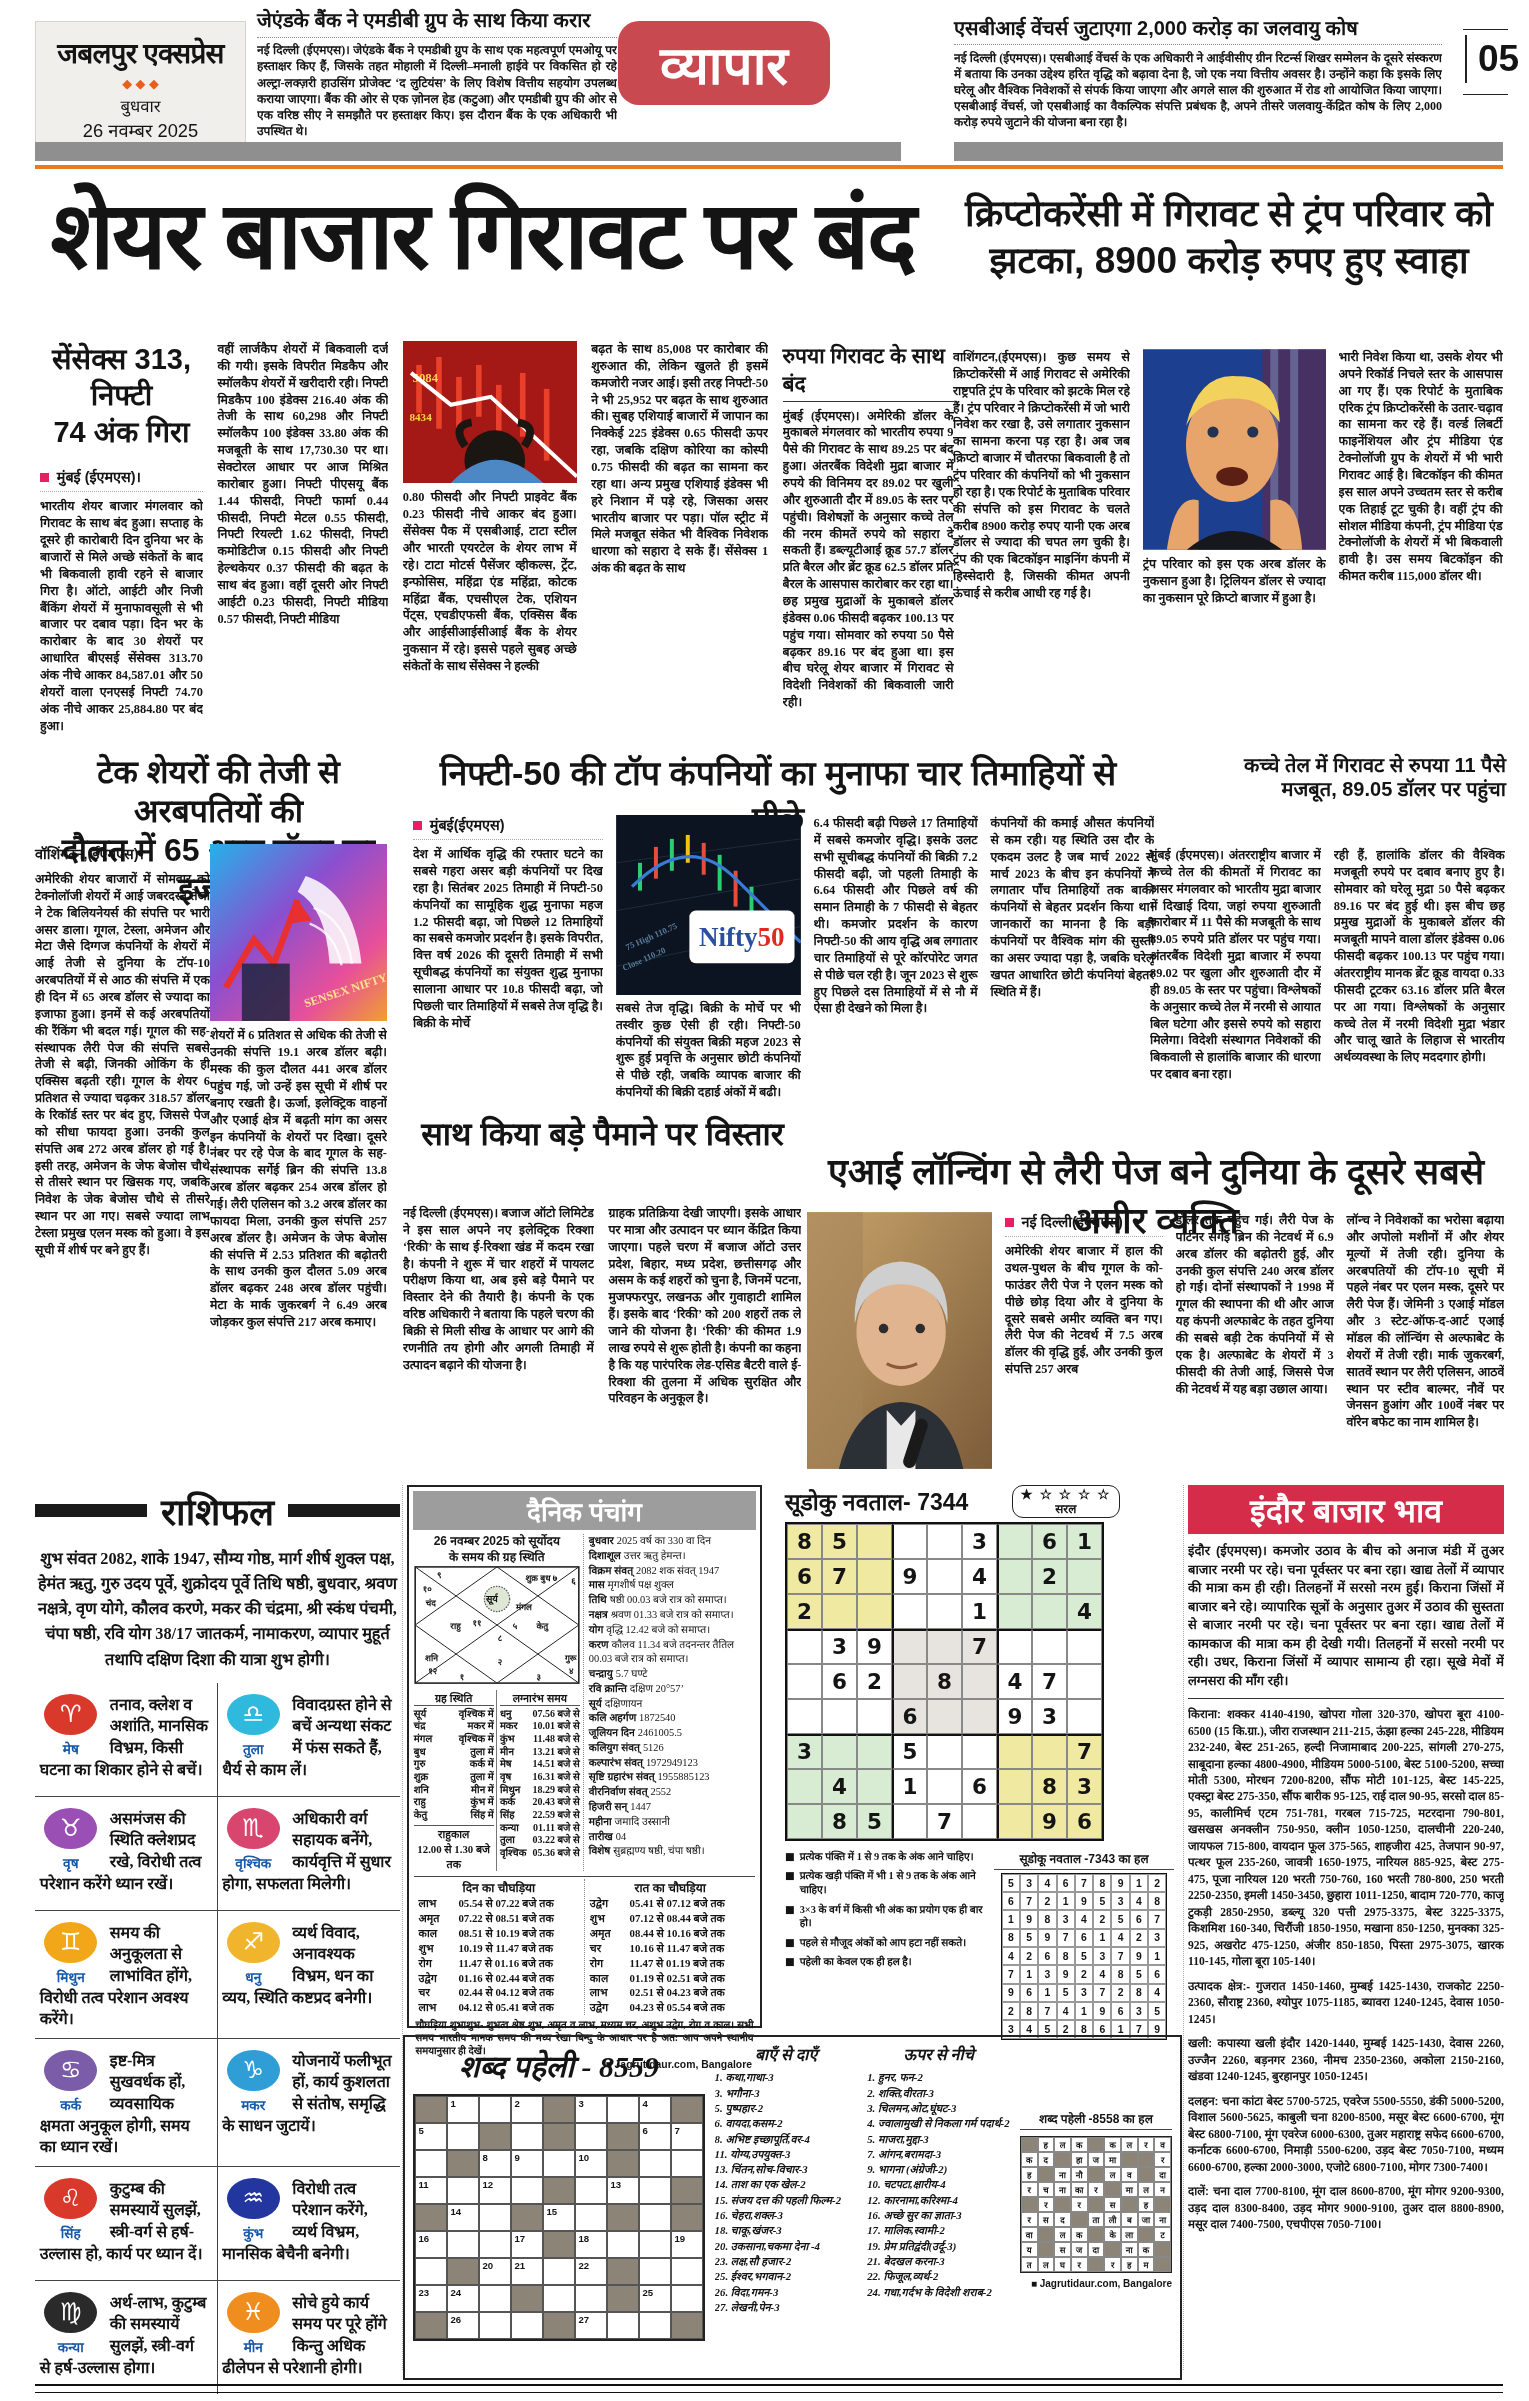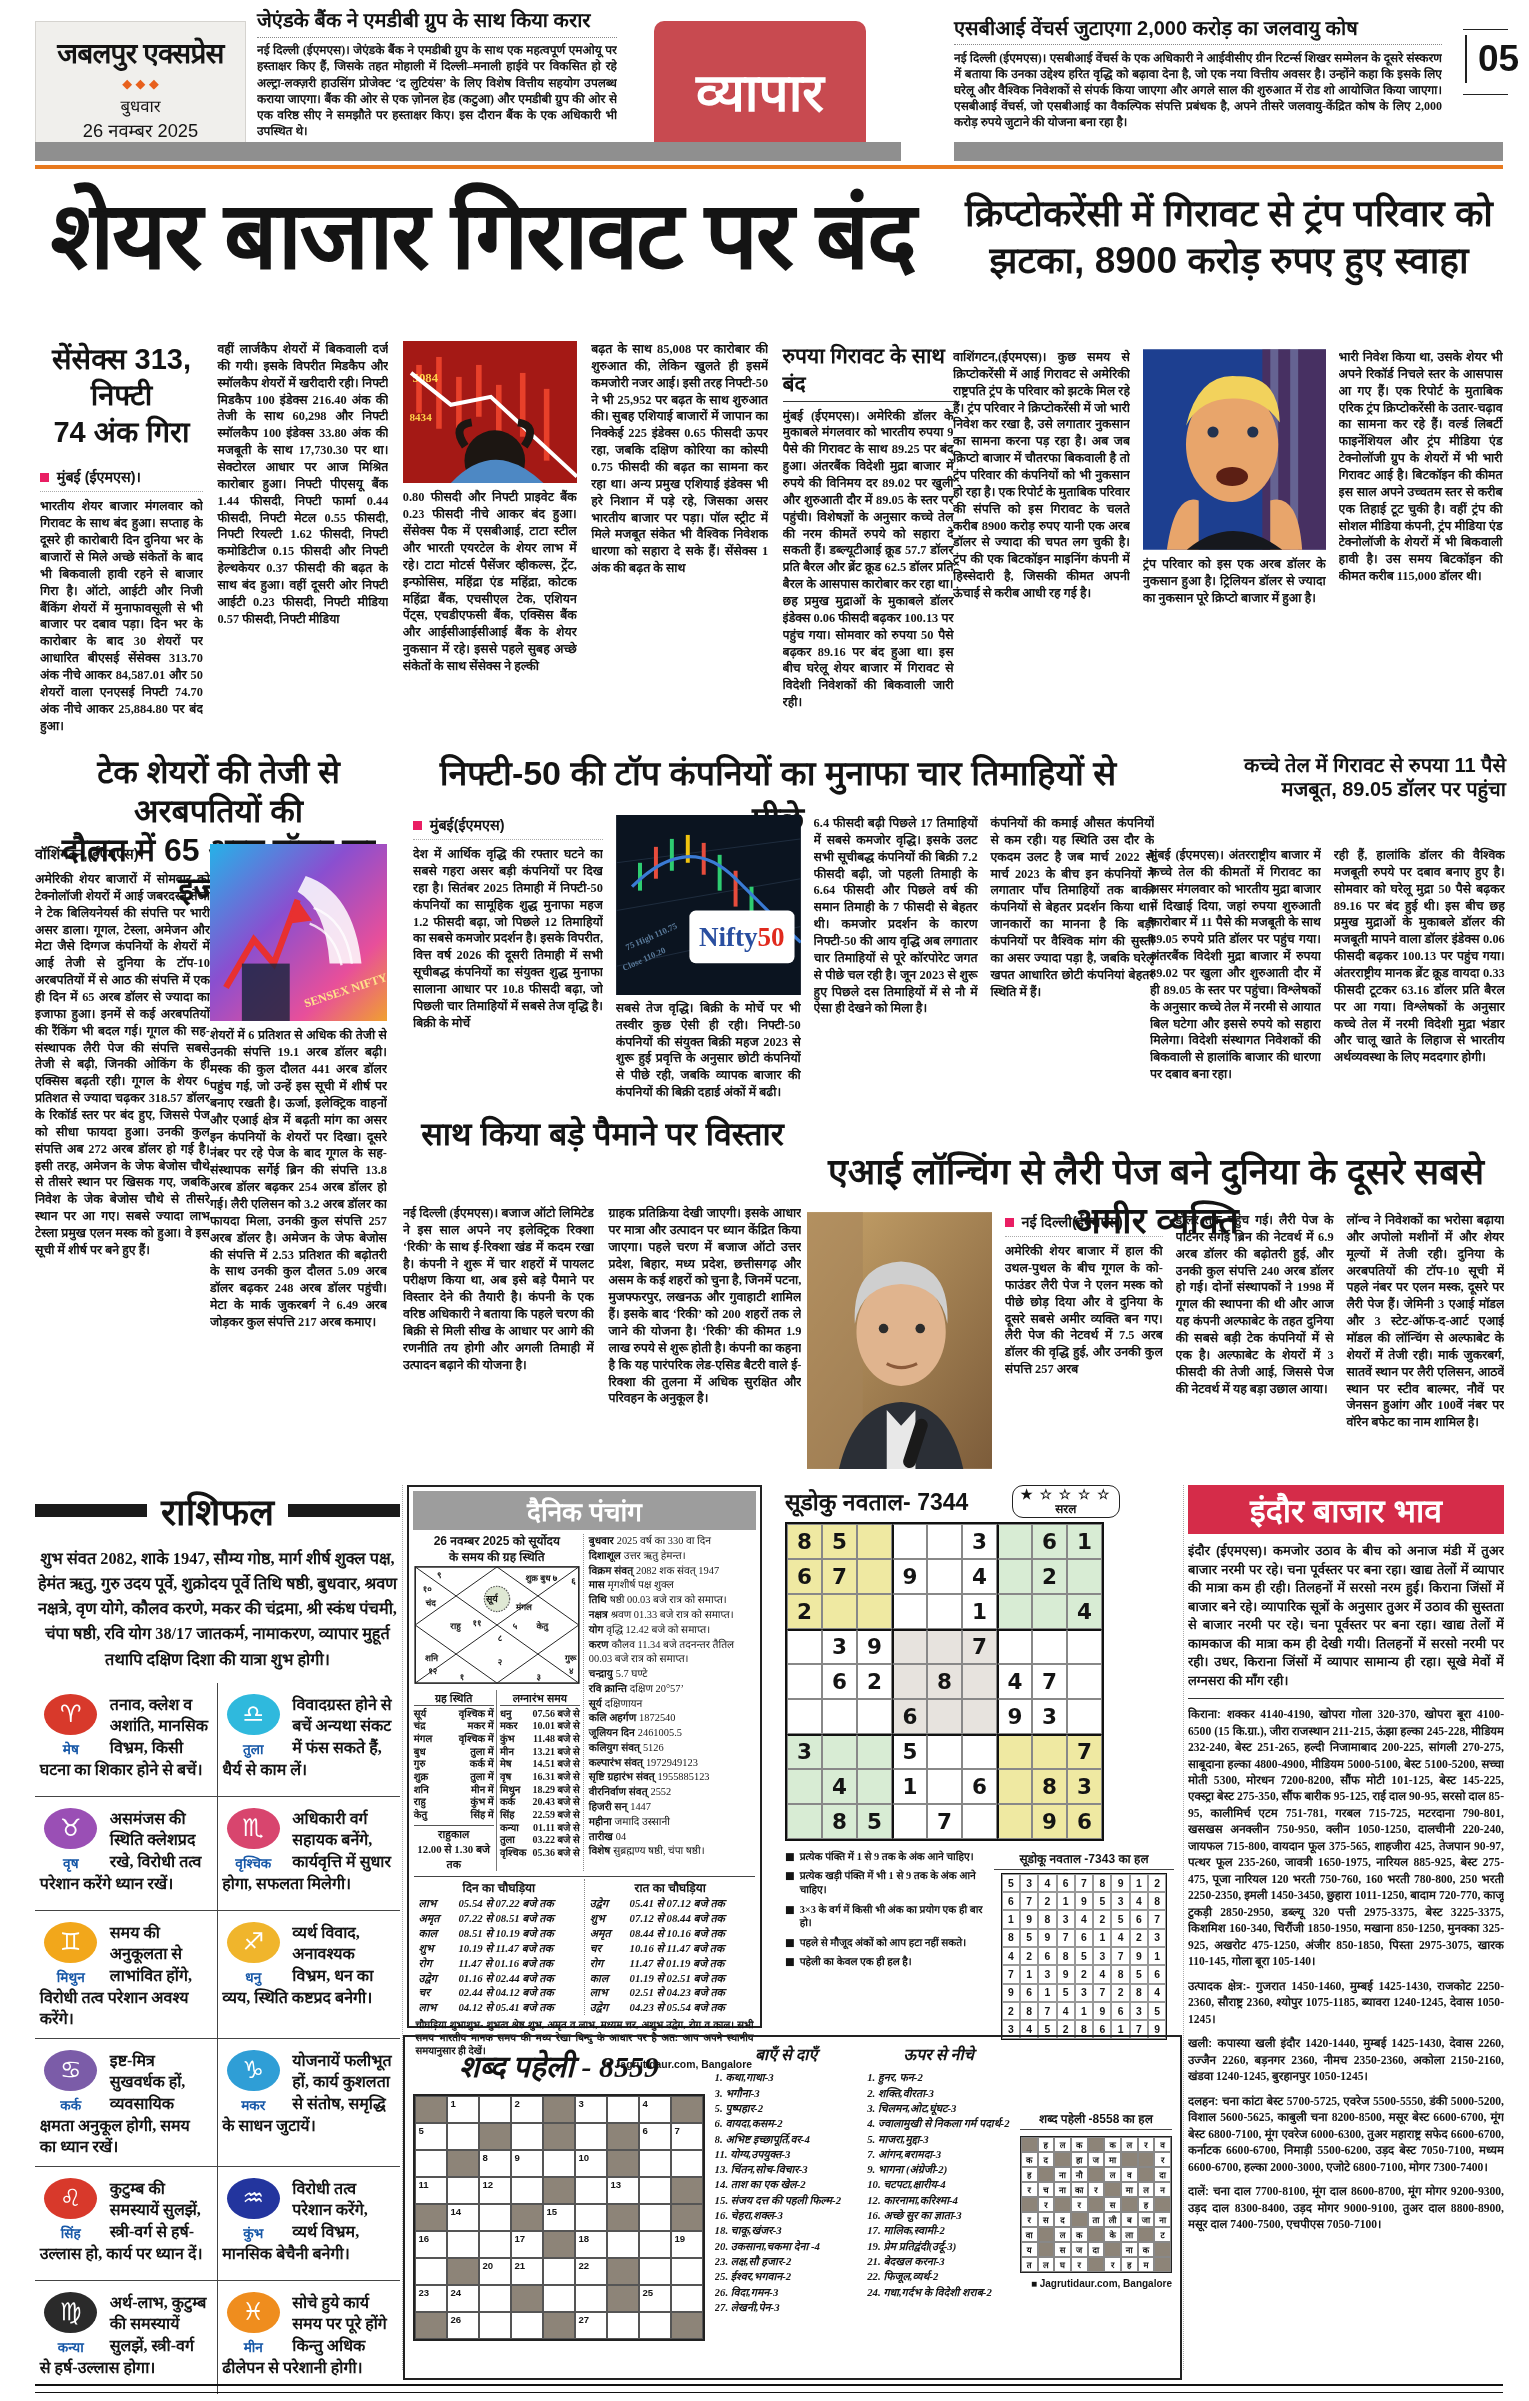--- a/index.html
+++ b/index.html
@@ -68,21 +68,21 @@
   .prow{display:flex;justify-content:space-between;line-height:1.27;font-weight:bold;
         font-family:"Liberation Serif",serif;}
   .drow{font-size:10.4px;line-height:1.42;font-family:"Liberation Serif",serif;}
   .drow b{font-family:"Liberation Sans",sans-serif;}
   .rahukal{border-top:1.2px solid #555;margin-top:3.2px;text-align:center;font-size:10.8px;font-weight:900;}
   .chg-wrap{display:flex;border-top:1.2px solid #444;margin:4.8px 4.8px 0;padding-top:2.4px;}
   .chg{flex:1;padding:0 4.8px;}
   .chg:first-child{border-right:1.6px dotted #888;}
   .chg-head{font-size:12px;font-weight:900;text-align:center;}
   .chg-row{font-size:10.8px;font-weight:bold;font-family:"Liberation Serif",serif;line-height:1.38;
-           display:flex;gap:4.8px;font-style:italic;}
+           display:flex;gap:4.8px;}
   .chg-row b{width:35px;font-family:"Liberation Sans",sans-serif;}
   .pan-note{font-size:10px;font-weight:bold;font-family:"Liberation Serif",serif;
             margin:3.2px 6.4px 0;text-align:justify;line-height:1.3;}
   .pan-credit{font-size:10.4px;font-weight:900;text-align:right;margin:1.6px 8px 3.2px;}
   
   .sud-titlerow{display:flex;align-items:flex-start;justify-content:space-between;}
   .sud-title{font-size:23px;font-weight:900;}
   .sud-rate{border:1.6px solid #222;border-radius:11px;text-align:center;font-size:12px;font-weight:900;
             padding:1.6px 8px;line-height:1.1;}
   .sud-rate .stars{font-size:13.6px;letter-spacing:1.6px;}
@@ -144,21 +144,21 @@
     <div class="np-diamonds">◆ ◆ ◆</div>
     <div class="np-day">बुधवार</div>
     <div class="np-date">26 नवम्बर 2025</div>
   </div>
 
   <div class="abs topart" style="left:257px;top:6.4px;width:360px;height:134px;">
     <h2>जेएंडके बैंक ने एमडीबी ग्रुप के साथ किया करार</h2>
     <div class="tbody serif" style="height:100px;">नई दिल्ली (ईएमएस)। जेएंडके बैंक ने एमडीबी ग्रुप के साथ एक महत्वपूर्ण एमओयू पर हस्ताक्षर किए हैं, जिसके तहत मोहाली में दिल्ली–मनाली हाईवे पर विकसित हो रहे अल्ट्रा-लक्ज़री हाउसिंग प्रोजेक्ट ‘द लुटियंस’ के लिए विशेष वित्तीय सहयोग उपलब्ध कराया जाएगा। बैंक की ओर से एक ज़ोनल हेड (कटुआ) और एमडीबी ग्रुप की ओर से एक वरिष्ठ सीए ने समझौते पर हस्ताक्षर किए। इस दौरान बैंक के एक अधिकारी भी उपस्थित थे।</div>
   </div>
 
-  <div class="abs badge" style="left:654px;top:21px;width:212px;height:139px;border-radius:10px;">व्यापार</div>
+  <div class="abs badge" style="left:618px;top:21px;width:212px;height:84px;">व्यापार</div>
 
   <div class="abs topart" style="left:954px;top:14px;width:488px;height:134px;">
     <h2>एसबीआई वेंचर्स जुटाएगा 2,000 करोड़ का जलवायु कोष</h2>
     <div class="tbody serif" style="height:100px;">नई दिल्ली (ईएमएस)। एसबीआई वेंचर्स के एक अधिकारी ने आईवीसीए ग्रीन रिटर्न्स शिखर सम्मेलन के दूसरे संस्करण में बताया कि उनका उद्देश्य हरित वृद्धि को बढ़ावा देना है, जो एक नया वित्तीय अवसर है। उन्होंने कहा कि इसके लिए घरेलू और वैश्विक निवेशकों से संपर्क किया जाएगा और अगले साल की शुरुआत में रोड शो आयोजित किया जाएगा। एसबीआई वेंचर्स, जो एसबीआई का वैकल्पिक संपत्ति प्रबंधक है, अपने तीसरे जलवायु-केंद्रित कोष के लिए 2,000 करोड़ रुपये जुटाने की योजना बना रहा है।</div>
   </div>
 
   <div class="abs pagenum-rule" style="left:1463px;top:29px;width:45px;"></div>
   <div class="abs pagenum" style="left:1465px;top:35px;">05</div>
   <div class="abs pagenum-rule" style="left:1463px;top:94px;width:45px;"></div>
 

